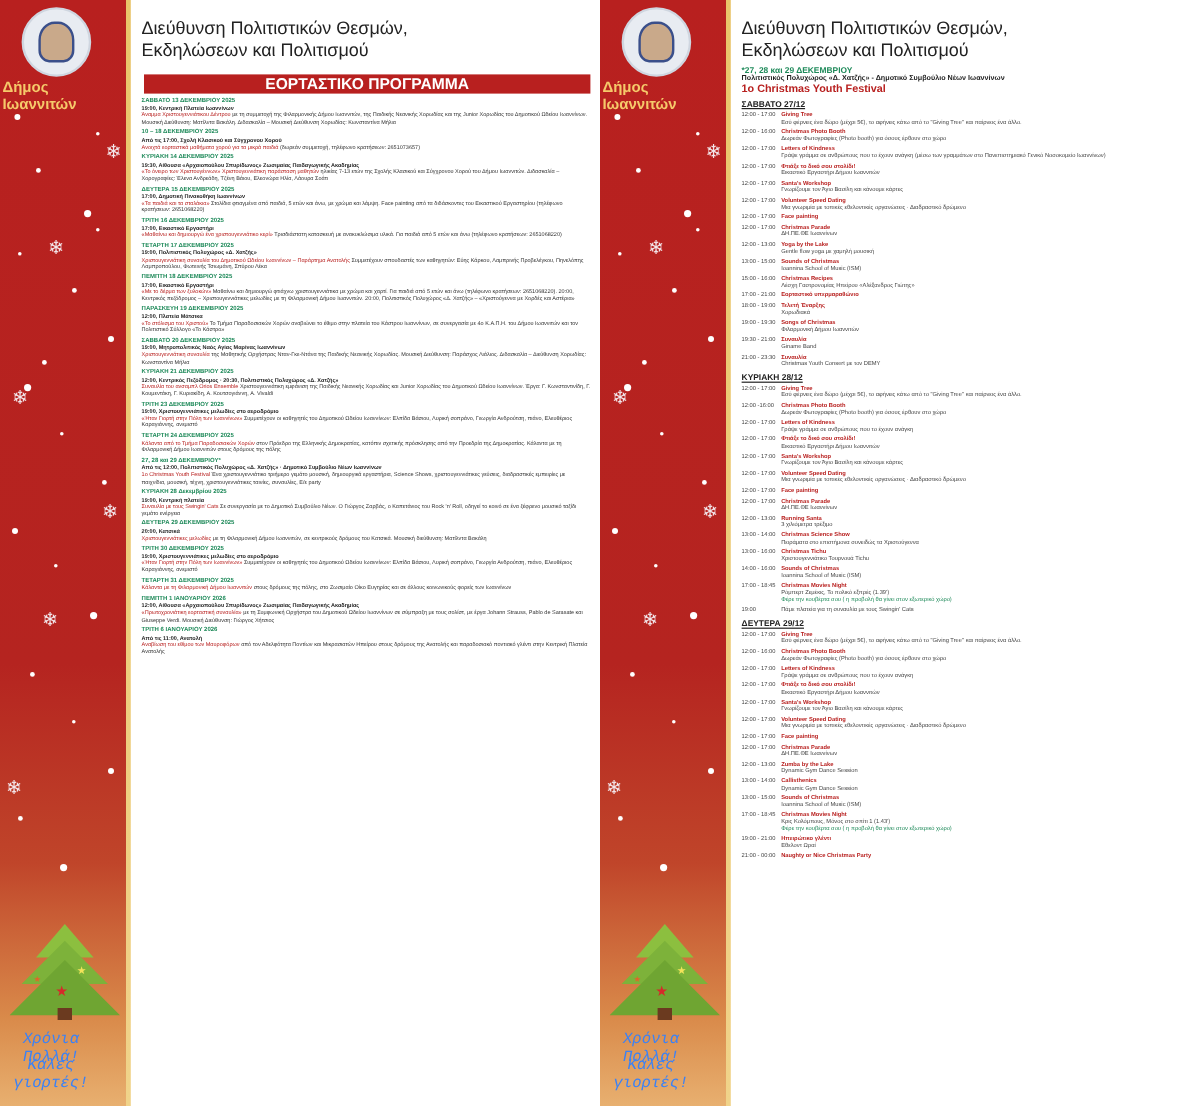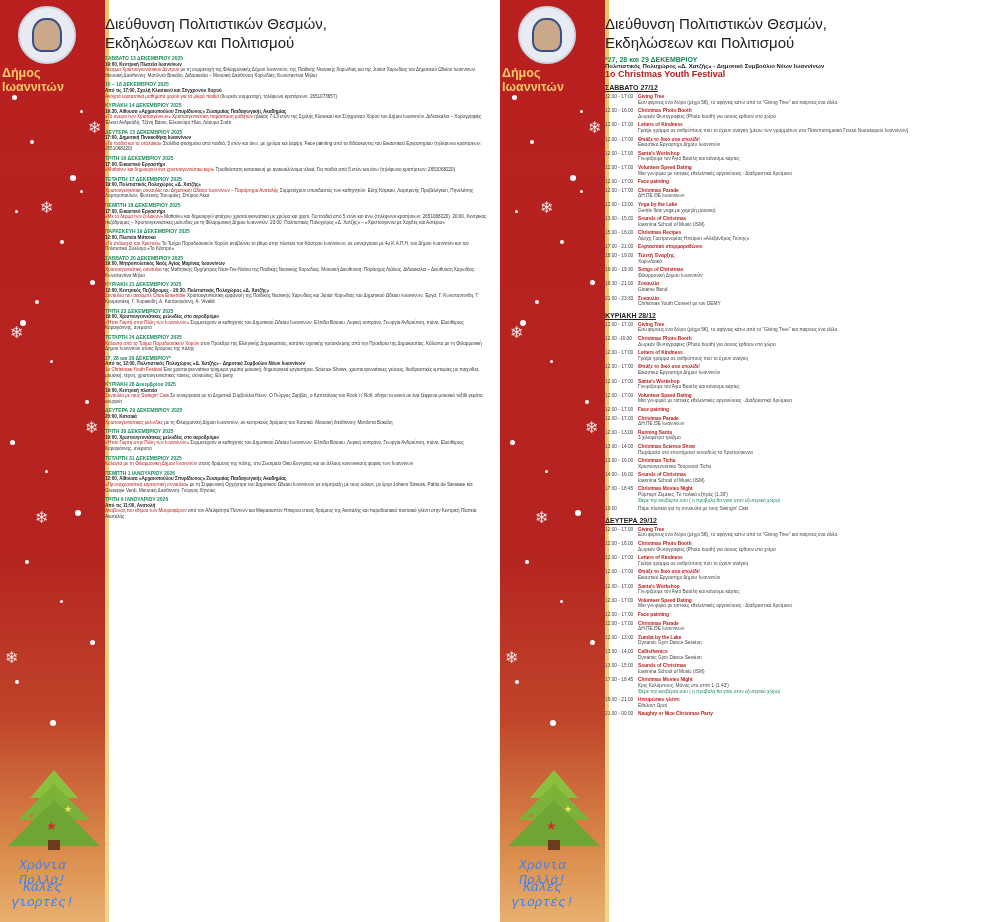--- a/index.html
+++ b/index.html
@@ -9,21 +9,21 @@
 #pageR{left:500px;width:500px}
 .band{position:absolute;left:0;top:0;width:105px;height:922px;background:linear-gradient(180deg,#b8201f 0%,#b52420 60%,#c0452a 78%,#d98a4a 92%,#e8b070 100%)}
 .band-edge{position:absolute;left:105px;top:0;width:4px;height:922px;background:linear-gradient(180deg,#e9c46a,#f0d38a)}
 .logo{position:absolute;left:18px;top:6px;width:58px;height:58px;border-radius:50%;background:#e8ecf2;border:2px solid #cfd6e0;display:flex;align-items:center;justify-content:center}
 .logo-inner{width:30px;height:34px;border-radius:45% 45% 30% 30%;background:#c9a98a;border:2px solid #3a4f8a}
 .city{position:absolute;left:2px;top:66px;width:103px;text-align:left;color:#f5c96a;font-weight:bold;font-size:12.5px}
 .dot{position:absolute;border-radius:50%;background:#fff}
 .flake{position:absolute;color:#f3e6ea;font-size:16px;line-height:1}
 .tree{position:absolute;left:8px;top:770px;width:92px;height:80px}
 .greet{position:absolute;left:0;width:85px;text-align:center;color:#3b82f6;font-family:Liberation Mono, monospace;font-style:italic;font-size:13px}
-.content{position:absolute;left:105px;right:8px}
+.content{position:absolute;left:118px;right:8px}
 .h1{font-size:15px;color:#222;line-height:19px}
 .redbar{background:#b8201f;color:#fff;font-weight:bold;text-align:center;font-size:13px;height:16px;line-height:16px;margin-top:10px;margin-left:2px;width:372px}
 .ev{margin-top:4px;font-size:4.6px;line-height:5.6px;color:#333}
 .dh{color:#1f8a5a;font-weight:bold;font-size:5px}
 .pl{font-weight:bold;color:#222}
 .rt{color:#b8201f}
 .rs{display:flex;font-size:4.8px;line-height:5.6px;margin-top:3px}
 .rs .tm{width:33px;flex:none;color:#444}
 .rs .ti{color:#b8201f;font-weight:bold}
 .rs .ds{color:#444}
@@ -52,20 +52,21 @@
     <text x="38" y="60" font-size="12" fill="#d52a2a">★</text>
     <text x="56" y="42" font-size="9" fill="#f3e35a">★</text>
     <text x="20" y="48" font-size="7" fill="#e0662a">★</text>
   </svg>
   <div class="greet" style="top:858px">Χρόνια Πολλά!</div>
   <div class="greet" style="top:880px">Καλές γιορτές!</div>
 
   <div class="content" style="top:14px">
     <div class="h1">Διεύθυνση Πολιτιστικών Θεσμών,</div>
     <div class="h1">Εκδηλώσεων και Πολιτισμού</div>
+    <div class="redbar">ΕΟΡΤΑΣΤΙΚΟ ΠΡΟΓΡΑΜΜΑ</div>
     <div id="evlist">
         <div class="ev">
           <div class="dh">ΣΑΒΒΑΤΟ 13 ΔΕΚΕΜΒΡΙΟΥ 2025</div>
           <div class="pl">19:00, Κεντρική Πλατεία Ιωαννίνων</div>
           <div><span class="rt">Άναμμα Χριστουγεννιάτικου Δέντρου </span><span>με τη συμμετοχή της Φιλαρμονικής Δήμου Ιωαννιτών, της Παιδικής Νεανικής Χορωδίας και της Junior Χορωδίας του Δημοτικού Ωδείου Ιωαννίνων. Μουσική Διεύθυνση: Ματίλντα Βακάλη. Διδασκαλία – Μουσική Διεύθυνση Χορωδίας: Κωνσταντίνα Μήλια</span></div>
         </div>
         <div class="ev">
           <div class="dh">10 – 18 ΔΕΚΕΜΒΡΙΟΥ 2025</div>
           <div class="pl">Από τις 17:00, Σχολή Κλασικού και Σύγχρονου Χορού</div>
           <div><span class="rt">Ανοιχτά εορταστικά μαθήματα χορού για τα μικρά παιδιά </span><span>(δωρεάν συμμετοχή, τηλέφωνο κρατήσεων: 2651073657)</span></div>

